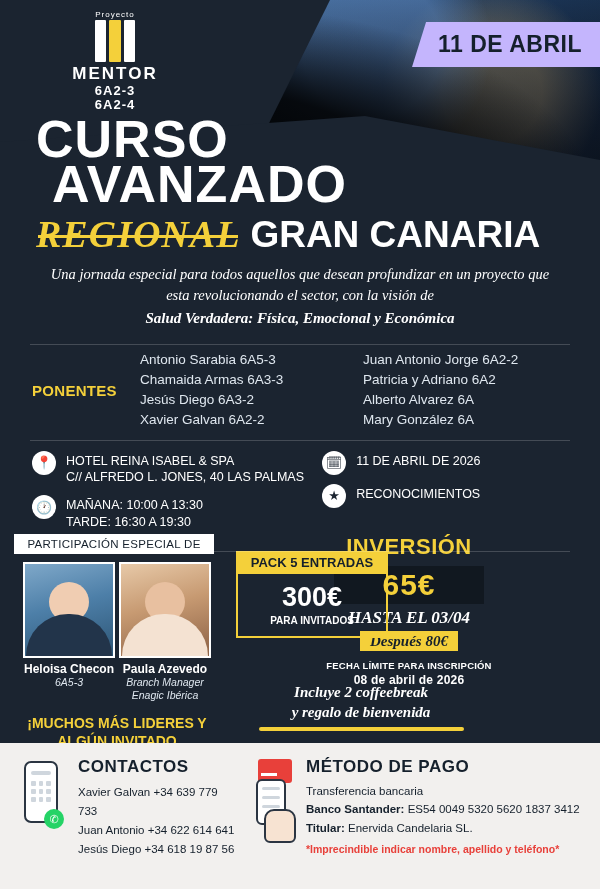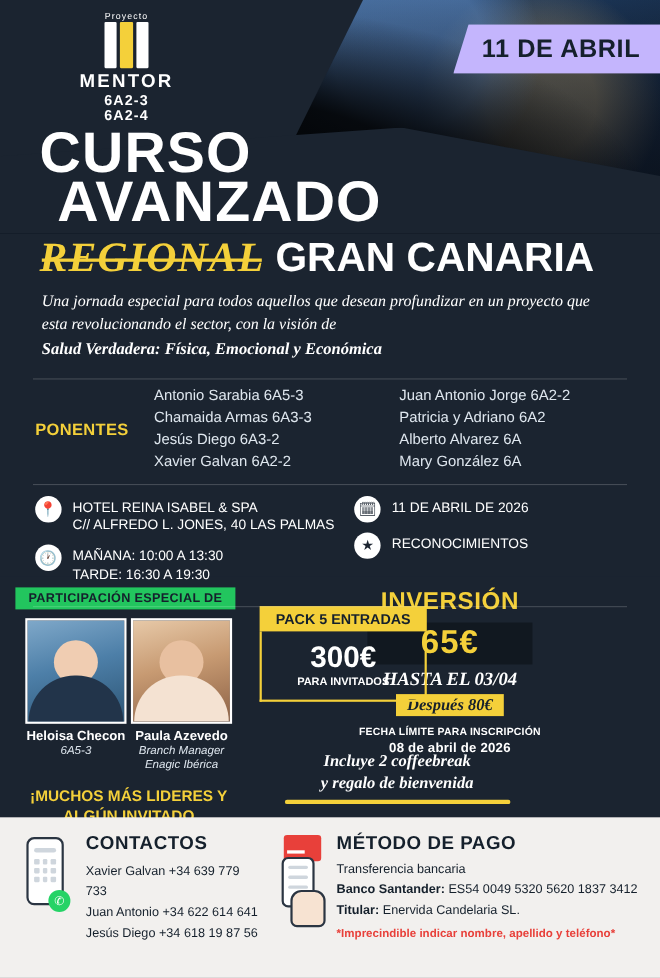--- a/index.html
+++ b/index.html
@@ -69,21 +69,21 @@
     font-family:"Liberation Serif", serif; font-style:italic;
     letter-spacing:1px; position:relative; padding-right:10px;
   }
   .t-regional:after{
     content:""; position:absolute; left:2px; right:12px; top:52%; height:3px; background:#f4d03a;
   }
   .t-gc{ font-size:37px; font-weight:bold; color:#fff; letter-spacing:0px; }
 
   
   .subtitle{
-    margin-top:8px; color:#fff;
+    margin-top:8px; text-align:center; color:#fff;
     font-family:"Liberation Serif", serif; font-style:italic;
     font-size:14.5px; line-height:1.45; padding:0 38px;
   }
   .subtitle .bold{ font-weight:bold; font-size:15px; display:block; margin-top:2px;}
 
   
   .speakers{ margin-top:14px; position:relative; padding:6px 0 10px; }
   .speakers:before{
     content:""; position:absolute; left:30px; right:30px; top:0; height:1px; background:rgba(255,255,255,.18);
   }
@@ -104,21 +104,21 @@
   .v-row{ display:flex; align-items:flex-start; gap:10px; margin-bottom:9px; color:#fff; font-size:12.5px; line-height:1.35; }
   .circ{ width:24px;height:24px;border-radius:50%;background:#fff;flex:0 0 24px;display:flex;align-items:center;justify-content:center;color:#1b2430;font-size:13px; }
   .v-row .txt{ padding-top:2px; }
 
   
   .mid{ display:flex; background:#1b2430; padding:4px 0 6px; }
   .mid-left{ width:228px; padding:6px 8px 0 14px; }
   .mid-right{ flex:1; padding:6px 16px 0 6px; }
 
   .part-banner{
-    background:#22c55e; color:#15202c; font-weight:bold; font-size:11.5px;
+    background:#ffffff; color:#15202c; font-weight:normal; font-size:11.5px;
     text-align:center; padding:4px 6px; letter-spacing:.3px;
     margin:0 6px 8px 0;
   }
   .photos{ display:flex; gap:4px; justify-content:center; }
   .ph{ width:92px; }
   .ph .img{ width:92px; height:96px; border:2px solid #fff; overflow:hidden; position:relative; }
   .ph1 .img{ background:linear-gradient(165deg,#7fa8c9 0%,#4d7fa8 45%,#2d5575 100%); }
   .ph2 .img{ background:linear-gradient(165deg,#e7c9a8 0%,#c79a72 45%,#8d6246 100%); }
   .ph .img:before{
     content:""; position:absolute; left:50%; top:18px; transform:translateX(-50%);

